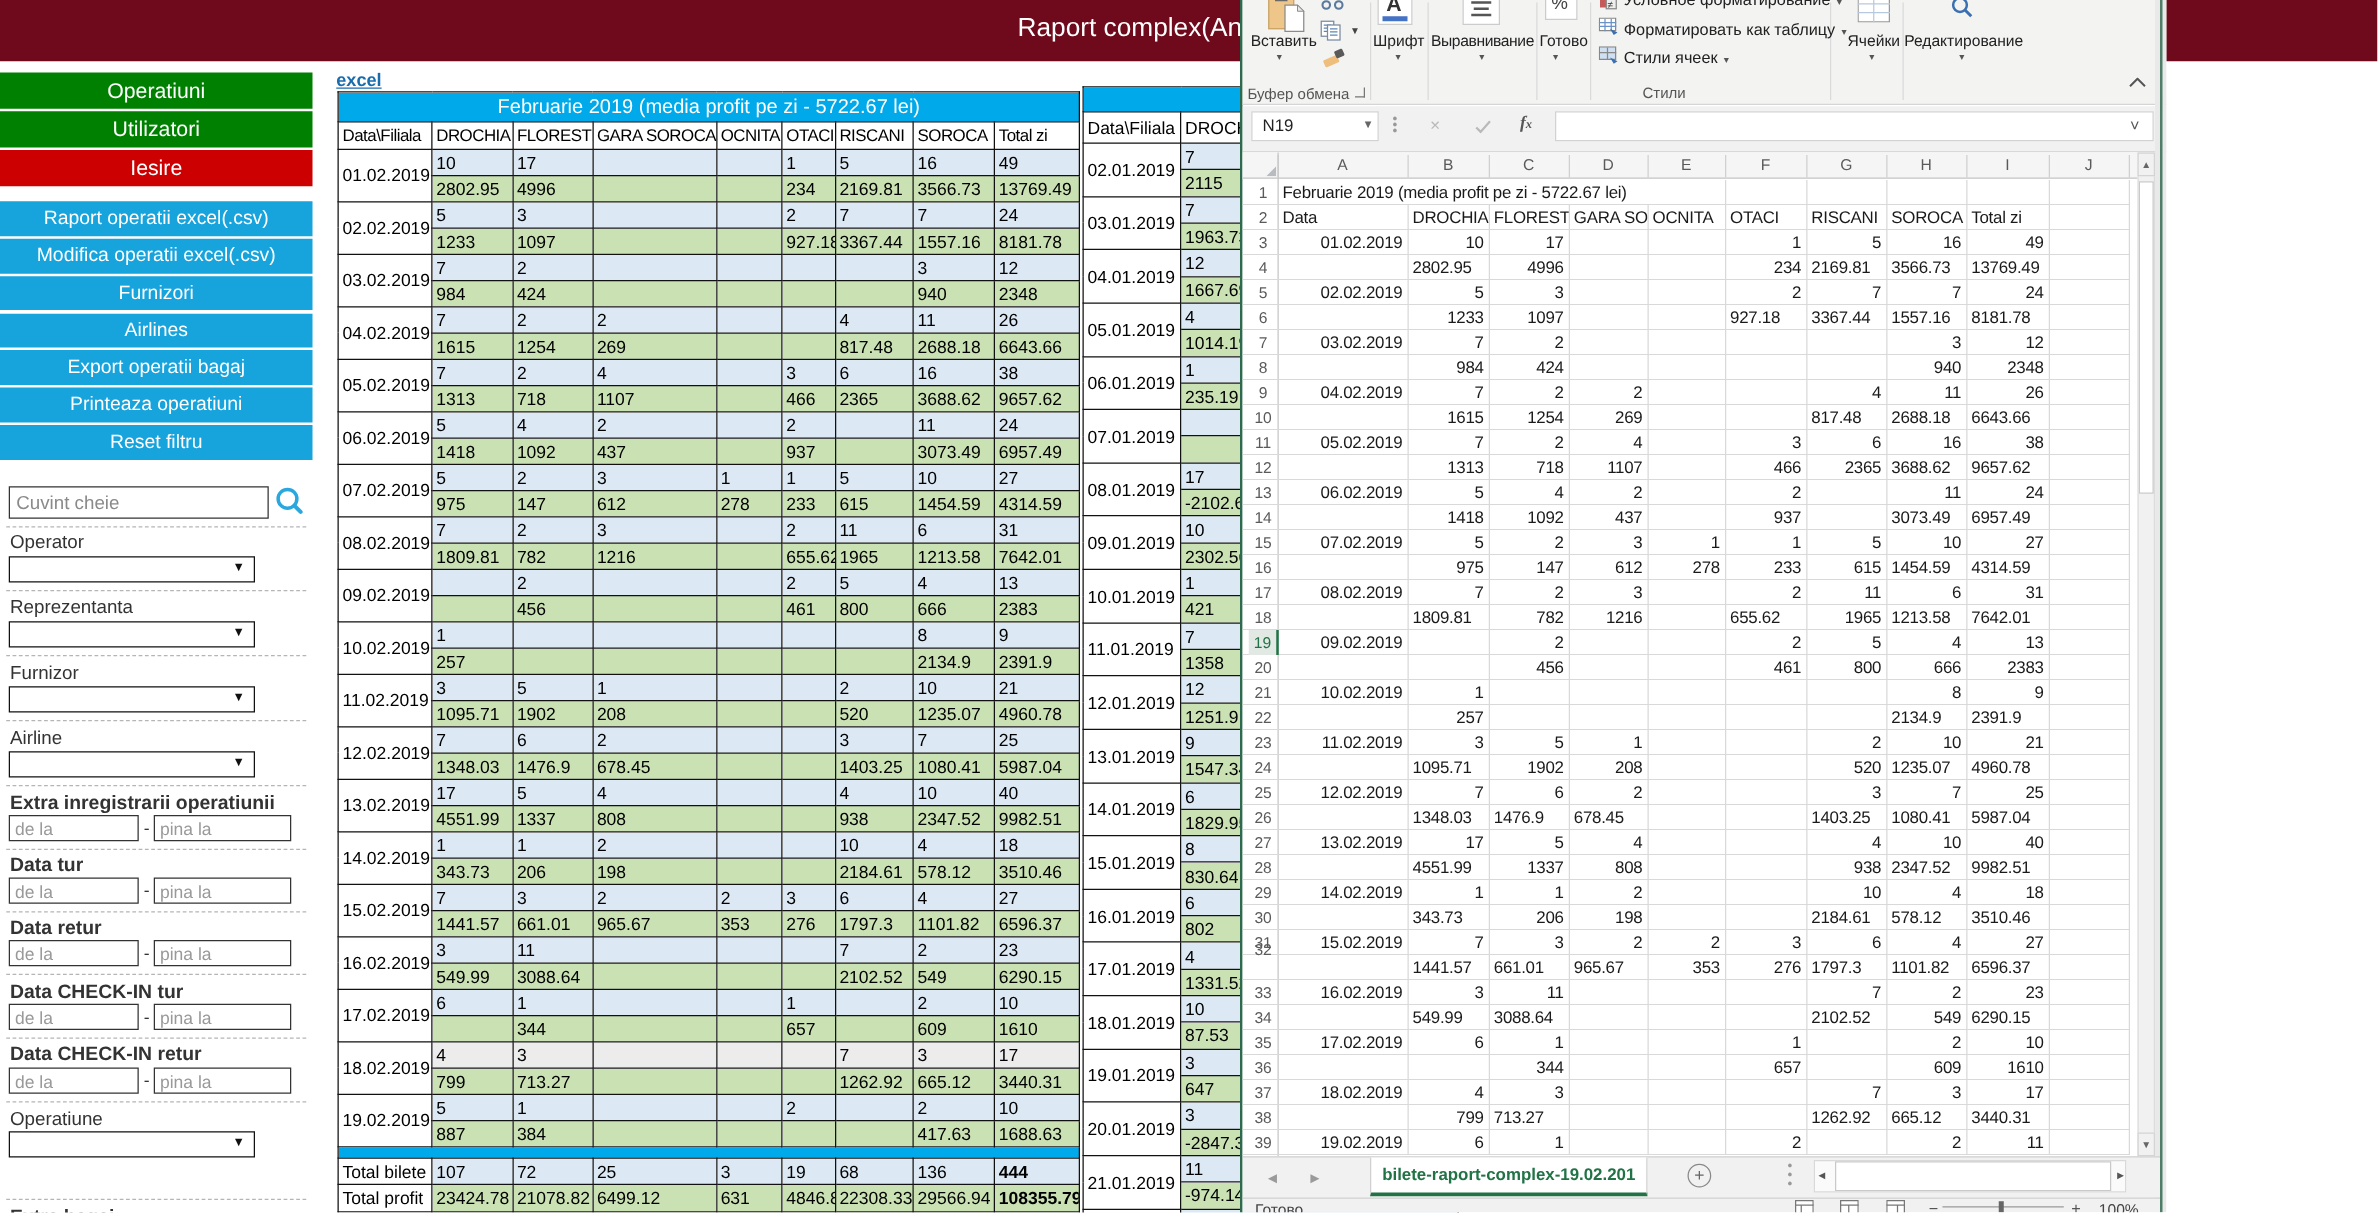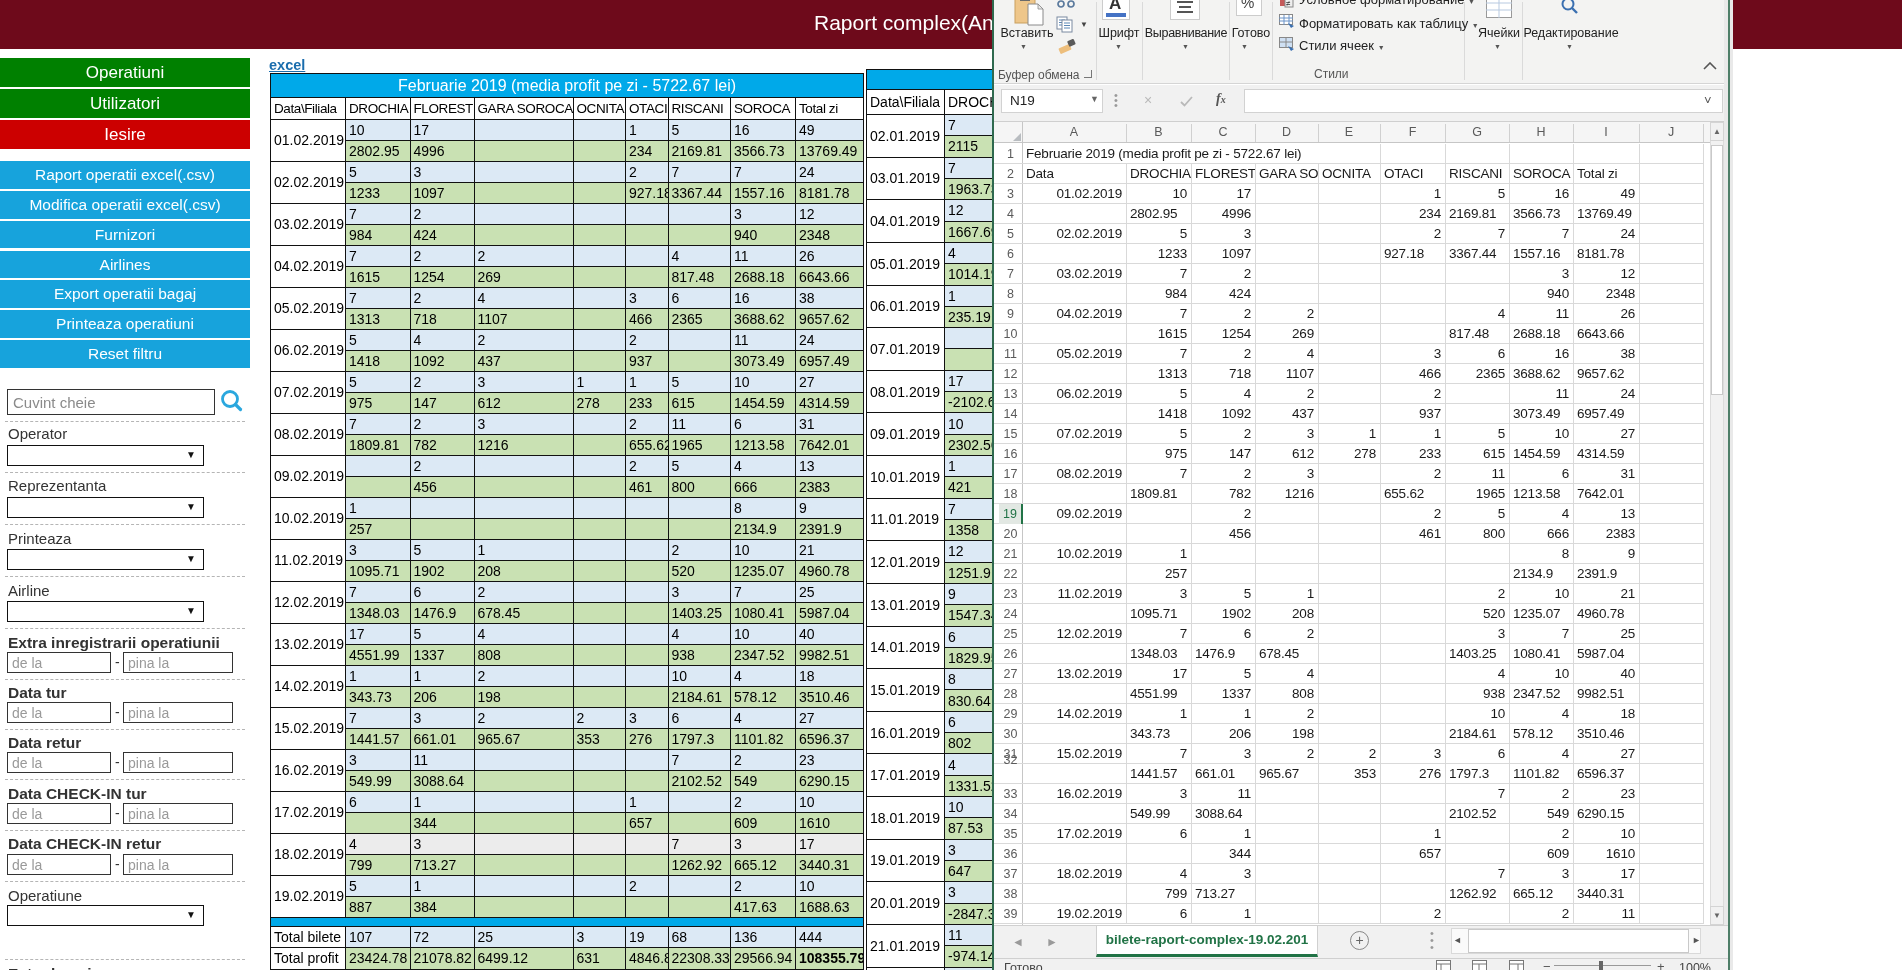--- a/index.html
+++ b/index.html
@@ -37,21 +37,21 @@
 <circle cx="11" cy="11" r="7.5" fill="none" stroke="#2aa7de" stroke-width="2.8"></circle>
 <line x1="16.5" y1="16.5" x2="21.5" y2="21.5" stroke="#2aa7de" stroke-width="3.2" stroke-linecap="round"></line>
   </svg>
 <div class="dsh" style="top:421px"></div>
 <div class="lbl" style="top:425px;font-size:15px">Operator</div>
 <div class="sel" style="top:445px"></div>
 <div class="dsh" style="top:472px"></div>
 <div class="lbl" style="top:477px;font-size:15px">Reprezentanta</div>
 <div class="sel" style="top:497px"></div>
 <div class="dsh" style="top:524px"></div>
-<div class="lbl" style="top:530px;font-size:15px">Printeaza</div>
+<div class="lbl" style="top:530px;font-size:15px">Furnizor</div>
 <div class="sel" style="top:549px"></div>
 <div class="dsh" style="top:576px"></div>
 <div class="lbl" style="top:582px;font-size:15px">Airline</div>
 <div class="sel" style="top:601px"></div>
 <div class="dsh" style="top:628px"></div>
 <div class="lbl" style="top:634px;font-weight:bold;font-size:15.5px">Extra inregistrarii operatiunii</div>
 <div class="din" style="left:7px;top:652px;width:104px">de la</div>
 <div class="ab" style="left:115px;top:654px;font-size:14px;color:#333">-</div>
 <div class="din" style="left:123px;top:652px;width:110px">pina la</div>
 <div class="dsh" style="top:679px"></div>
@@ -511,21 +511,21 @@
       </tr>
 <tr style="height:21px">
         <td class="cw">Total bilete</td>
         <td class="cb">107</td>
         <td class="cb">72</td>
         <td class="cb">25</td>
         <td class="cb">3</td>
         <td class="cb">19</td>
         <td class="cb">68</td>
         <td class="cb">136</td>
-        <td class="cb" style="font-weight:normal">444</td>
+        <td class="cb" style="font-weight:bold">444</td>
       </tr>
 <tr style="height:22px">
         <td class="cw">Total profit</td>
         <td class="cg">23424.78</td>
         <td class="cg">21078.82</td>
         <td class="cg">6499.12</td>
         <td class="cg">631</td>
         <td class="cg">4846.8</td>
         <td class="cg">22308.33</td>
         <td class="cg">29566.94</td>

